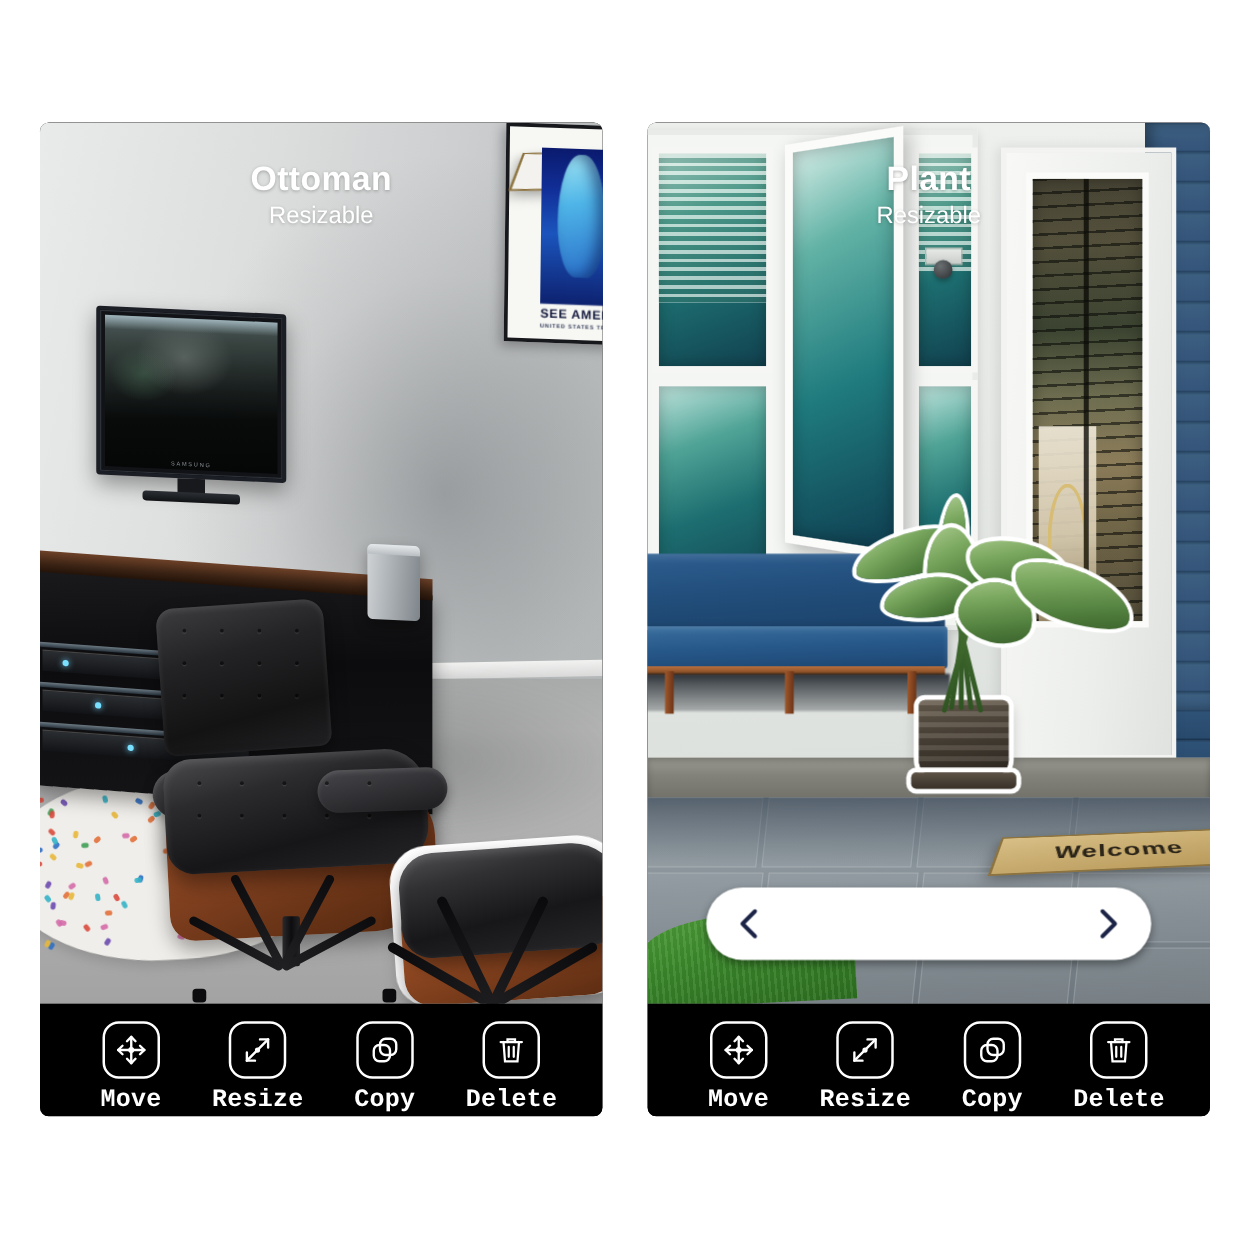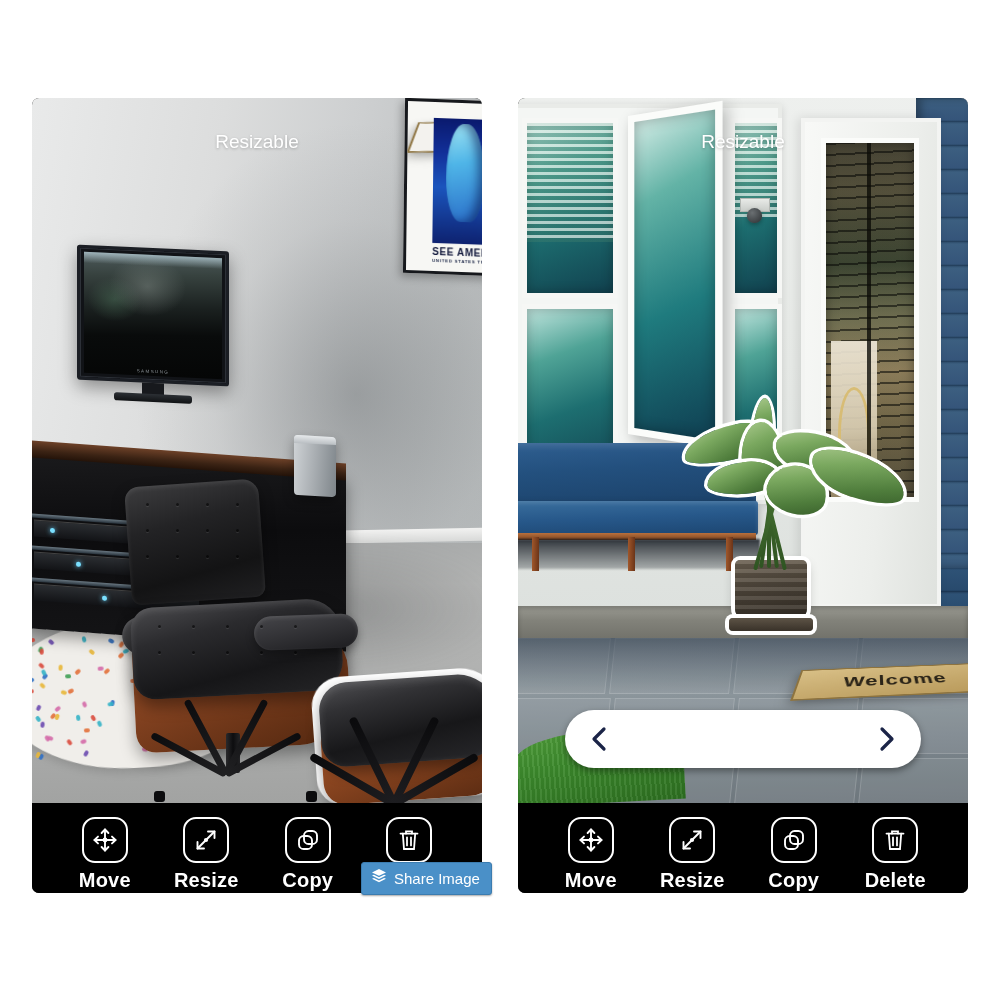--- a/index.html
+++ b/index.html
@@ -37,21 +37,21 @@
     margin-top:3px; font-size:19px; color:#fff; font-weight:400;
     text-shadow:0 1px 3px rgba(0,0,0,.25);
   }
 
   
   .toolbar{
     position:absolute; left:0; right:0; bottom:0; height:90px;
     background:#000; display:flex; align-items:flex-start;
     justify-content:space-around; padding:14px 22px 0 22px; z-index:50;
   }
-  .tool{ width:84px; text-align:center; cursor:pointer; }
+  .tool{ width:84px; text-align:center; cursor:pointer;font-family:Liberation Mono, monospace; }
   .tool .ic{
     width:46px; height:46px; margin:0 auto 6px auto;
     border:2.5px solid #fff; border-radius:13px;
     display:flex; align-items:center; justify-content:center;
   }
   .tool .ic svg{ display:block; }
   .tool .lb{
     font-size:20px; font-weight:bold; color:#fff; letter-spacing:.2px;
   }
 
@@ -711,20 +711,21 @@
         <div class="xbase" id="ottoman-star">
             <div class="xleg" style="transform: rotate(-150deg);"></div>
             <div class="xleg" style="transform: rotate(-116deg);"></div>
             <div class="xleg" style="transform: rotate(-64deg);"></div>
             <div class="xleg" style="transform: rotate(-30deg);"></div>
           </div>
       </div>
     </div>
 
     <div class="hdr">
+      <div class="title">Ottoman</div>
       <div class="sub">Resizable</div>
     </div>
 
     <div class="toolbar">
       <div class="tool">
         <div class="ic">
           <svg width="30" height="30" viewBox="0 0 30 30" fill="none" stroke="#fff" stroke-width="1.9" stroke-linecap="round" stroke-linejoin="round">
             <line x1="15" y1="4.5" x2="15" y2="25.5"></line>
               <line x1="4.5" y1="15" x2="25.5" y2="15"></line>
             <polyline points="11.6,8 15,4.5 18.4,8"></polyline>
@@ -764,30 +765,20 @@
             <path d="M12 8.6 V6.4 H18 V8.6"></path>
             <line x1="13" y1="12.5" x2="13" y2="20.4"></line>
             <line x1="17" y1="12.5" x2="17" y2="20.4"></line>
           </svg>
         </div>
         <div class="lb">Delete</div>
       </div>
     </div>
   </div>
 
-  <div class="share-btn">
-    <span>
-      <svg width="16" height="16" viewBox="0 0 16 16" fill="#fff">
-        <path d="M8 1 L15 4.4 L8 7.8 L1 4.4 Z"></path>
-        <path d="M1 7.6 L8 11 L15 7.6 L13.1 6.7 L8 9.2 L2.9 6.7 Z"></path>
-        <path d="M1 10.8 L8 14.2 L15 10.8 L13.1 9.9 L8 12.4 L2.9 9.9 Z"></path>
-      </svg>
-    </span>
-    <span class="lbl">Share Image</span>
-  </div>
 
   <div class="panel" id="panel-right">
 
     <div class="scene">
       <div class="pt-wall"></div>
       <div class="siding"></div>
       <div class="siding2"></div>
 
       <div class="winbox">
         <div class="winpane" style="left:6px;  top:10px;  width:96px; height:180px;">
@@ -862,20 +853,21 @@
           <div class="leaf" style="left: 0px; top: 28px; width: 92px; height: 34px; border-radius: 60% 40% 50% 50% / 70% 60% 40% 30%; transform: rotate(-12deg);"></div>
           <div class="leaf" style="left: 58px; top: 24px; width: 42px; height: 66px; border-radius: 54% 46% 48% 52% / 64% 60% 40% 36%; transform: rotate(-6deg);"></div>
           <div class="leaf" style="left: 92px; top: 36px; width: 80px; height: 40px; border-radius: 46% 54% 50% 50% / 40% 62% 38% 60%; transform: rotate(10deg);"></div>
           <div class="leaf" style="left: 24px; top: 64px; width: 72px; height: 32px; border-radius: 58% 42% 48% 52% / 66% 56% 44% 34%; transform: rotate(-4deg);"></div>
           <div class="leaf" style="left: 84px; top: 68px; width: 60px; height: 48px; border-radius: 50% 50% 48% 52% / 58% 60% 40% 42%; transform: rotate(14deg);"></div>
           <div class="leaf" style="left: 126px; top: 58px; width: 98px; height: 42px; border-radius: 42% 58% 52% 48% / 36% 64%; transform: rotate(18deg);"></div>
         </div>
     </div>
 
     <div class="hdr">
+      <div class="title">Plant</div>
       <div class="sub">Resizable</div>
     </div>
 
     <div class="selector">
       <span class="chev">
         <svg width="26" height="30" viewBox="0 0 26 30" fill="none" stroke="#1b2447" stroke-width="3.2" stroke-linecap="round" stroke-linejoin="round">
           <polyline points="17,5 7,15 17,25"></polyline>
         </svg>
       </span>
       <span class="chev">

